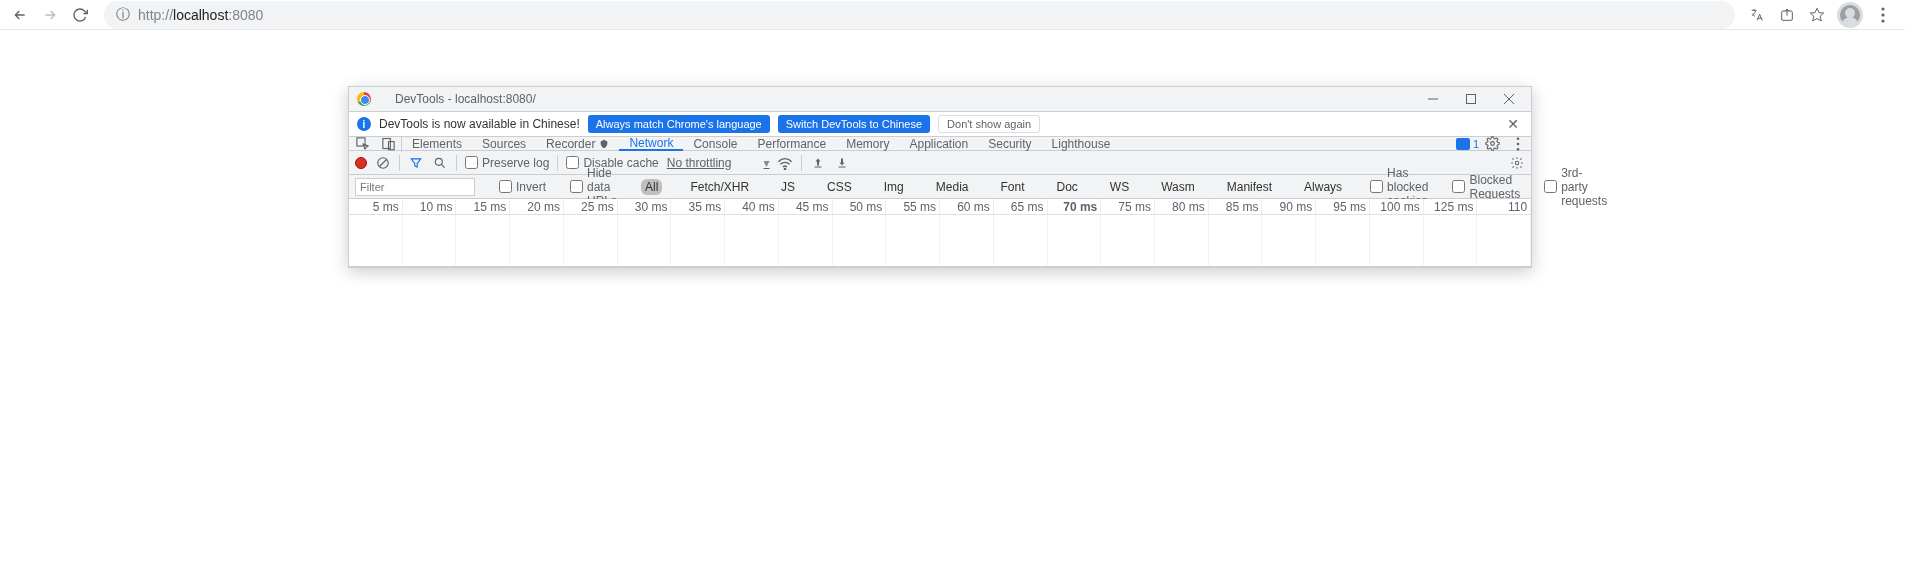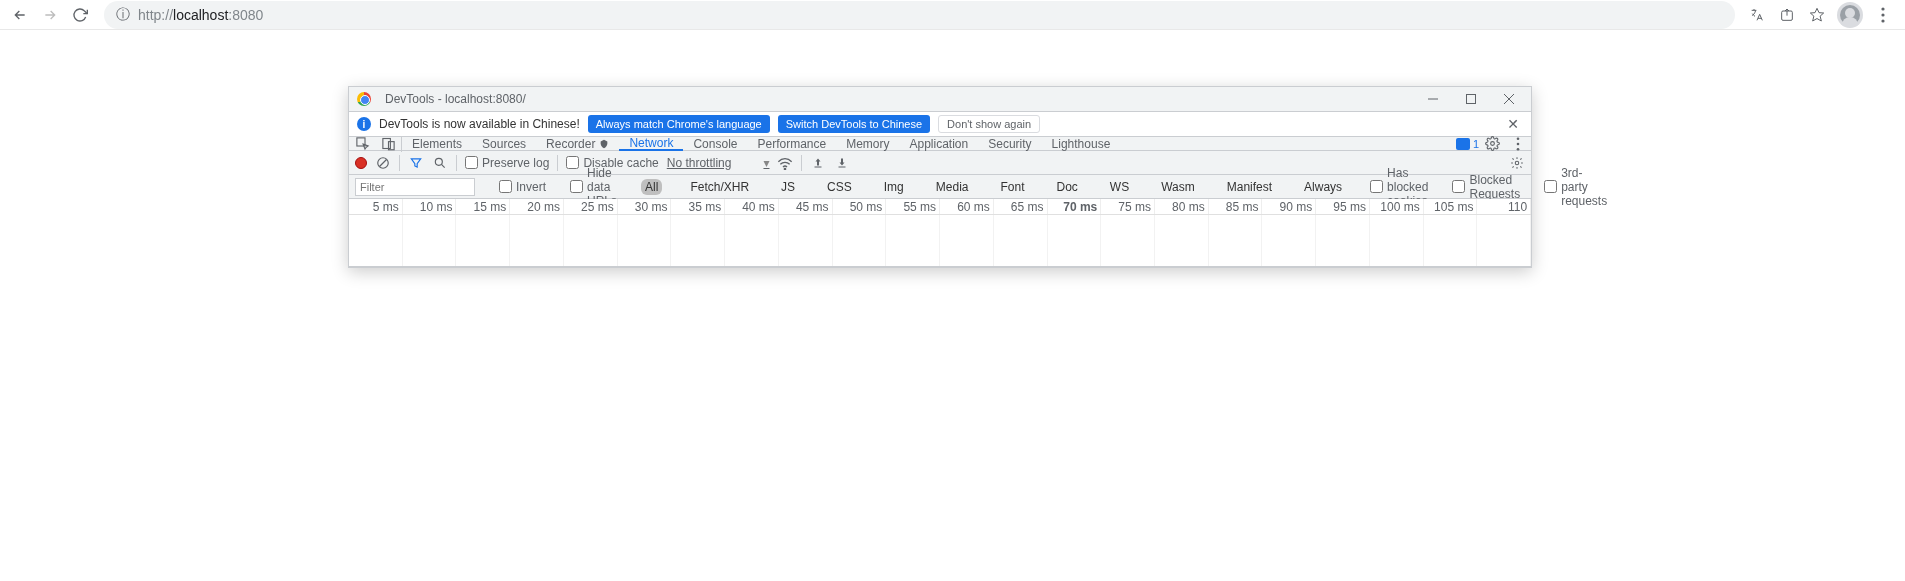--- a/index.html
+++ b/index.html
@@ -15,21 +15,21 @@
   .omnibox .url .faded { color:#80868b; }
   .chrome-right { display:flex; align-items:center; gap:10px; padding-right:4px;}
   .chrome-icon { width:20px; height:20px; display:flex; align-items:center; justify-content:center; color:#5f6368; }
   .avatar { width:26px; height:26px; background:#dadce0; border-radius:50%; display:flex; align-items:center; justify-content:center;}
   .avatar-inner{ width:20px;height:20px;background:#9aa0a6;border-radius:50%;position:relative;}
   .avatar-inner::before{content:"";position:absolute;left:5px;top:3px;width:10px;height:10px;background:#dadce0;border-radius:50%;}
   .avatar-inner::after{content:"";position:absolute;left:2px;top:12px;width:16px;height:8px;background:#dadce0;border-radius:8px 8px 0 0;}
 
   
   .devtools { position:absolute; left:348px; top:86px; width:1184px; background:#f1f3f4; border:1px solid #cacdd1; box-shadow:0 4px 16px rgba(0,0,0,0.2); }
-  .dt-titlebar { height:24px; display:flex; align-items:center; padding:0 4px; background:#f1f3f4; gap:10px; font-size:12px; color:#5f6368;}
+  .dt-titlebar { height:24px; display:flex; align-items:center; padding:0 4px; background:#f1f3f4; gap:20px; font-size:12px; color:#5f6368;}
   .dt-title-icons { display:flex; gap:2px; margin-left:auto;}
   .dt-title-btn { width:36px; height:20px; display:flex; align-items:center; justify-content:center; color:#5f6368; }
   .chrome-logo{width:14px;height:14px;border-radius:50%;background:conic-gradient(#ea4335 0 120deg,#34a853 120deg 240deg,#fbbc05 240deg 360deg);position:relative;margin:0 4px;}
   .chrome-logo::after{content:"";position:absolute;left:3px;top:3px;width:8px;height:8px;background:#4285f4;border-radius:50%;border:1.5px solid #fff;}
 
   
   .banner { background:#fff; border-top:1px solid #cacdd1; border-bottom:1px solid #cacdd1; height:26px; display:flex; align-items:center; padding:0 8px; gap:8px; font-size:12px;}
   .info-circle{width:14px;height:14px;background:#1a73e8;border-radius:50%;color:#fff;display:flex;align-items:center;justify-content:center;font-size:10px;font-weight:bold;}
   .blue-btn{background:#1a73e8;color:#fff;border:none;padding:3px 8px;border-radius:3px;font-size:11px;cursor:pointer;}
   .plain-btn{background:#fff;border:1px solid #dadce0;padding:2px 8px;border-radius:3px;font-size:11px;cursor:pointer;color:#5f6368;}
@@ -326,21 +326,21 @@
         <div class="tick" style="flex: 1 1 0%;">55 ms</div>
         <div class="tick" style="flex: 1 1 0%;">60 ms</div>
         <div class="tick" style="flex: 1 1 0%;">65 ms</div>
         <div class="tick" style="flex: 1 1 0%; font-weight: bold;">70 ms</div>
         <div class="tick" style="flex: 1 1 0%;">75 ms</div>
         <div class="tick" style="flex: 1 1 0%;">80 ms</div>
         <div class="tick" style="flex: 1 1 0%;">85 ms</div>
         <div class="tick" style="flex: 1 1 0%;">90 ms</div>
         <div class="tick" style="flex: 1 1 0%;">95 ms</div>
         <div class="tick" style="flex: 1 1 0%;">100 ms</div>
-        <div class="tick" style="flex: 1 1 0%;">105 ms</div>
+        <div class="tick" style="flex: 1 1 0%;">125 ms</div>
         <div class="tick" style="flex: 1 1 0%;">110</div>
       </div>
     <div class="grid-body" id="grid-body">
         <div class="grid-col" style="flex: 1 1 0%;"></div>
         <div class="grid-col" style="flex: 1 1 0%;"></div>
         <div class="grid-col" style="flex: 1 1 0%;"></div>
         <div class="grid-col" style="flex: 1 1 0%;"></div>
         <div class="grid-col" style="flex: 1 1 0%;"></div>
         <div class="grid-col" style="flex: 1 1 0%;"></div>
         <div class="grid-col" style="flex: 1 1 0%;"></div>

